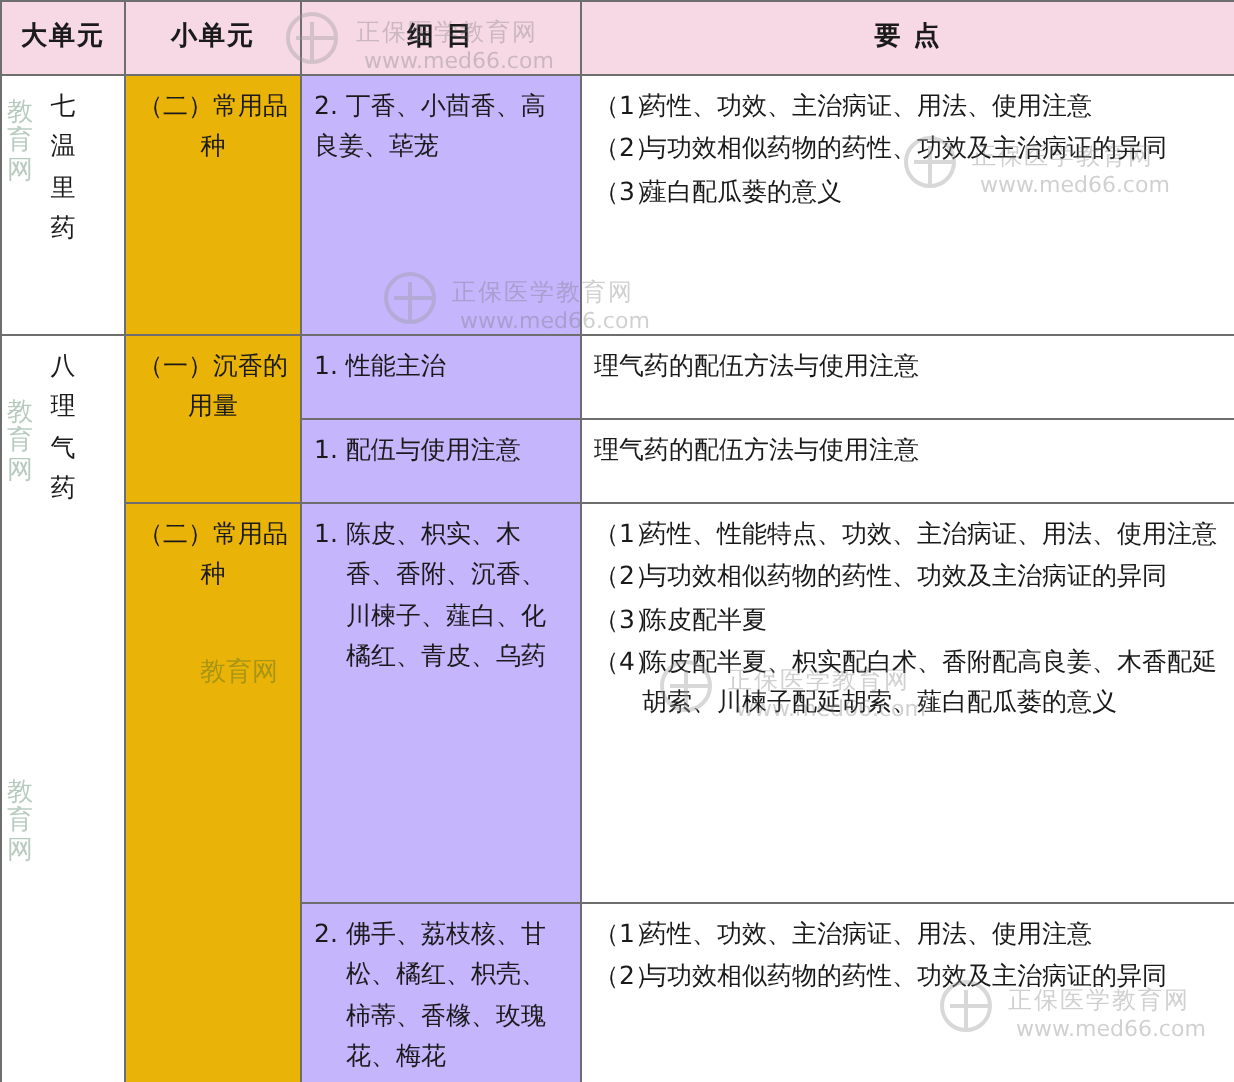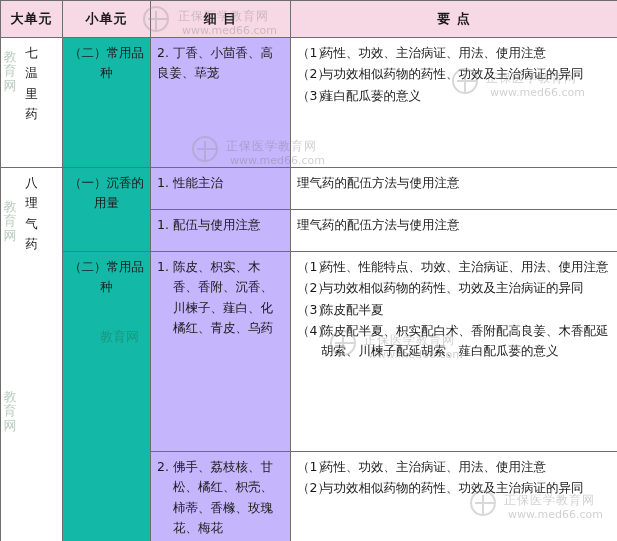--- a/index.html
+++ b/index.html
@@ -53,21 +53,21 @@
     vertical-align: middle;
     letter-spacing: 0;
     line-height: 2.35;
   }
   td.unit .ucol {
     display: block;
     writing-mode: initial;
     text-align: center;
   }
   td.sub {
-    background: #14b8a6;
+    background: #eab308;
     text-align: center;
     vertical-align: middle;
     line-height: 1.7;
   }
   td.detail {
     background: #c4b5fd;
     vertical-align: top;
   }
   td.points {
     background: #ffffff;

